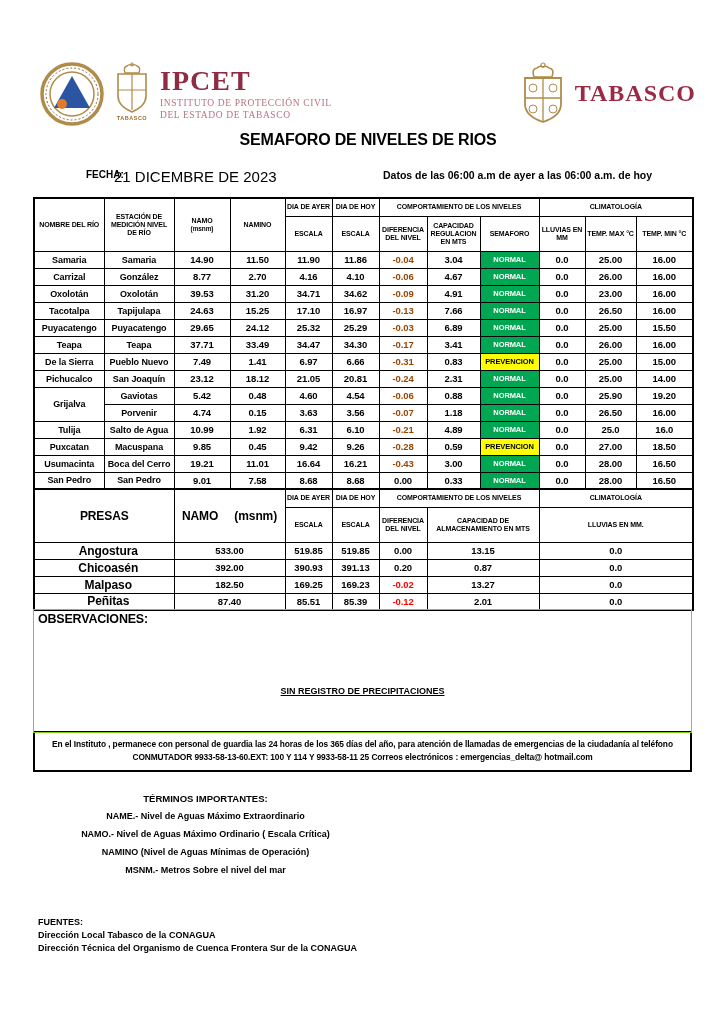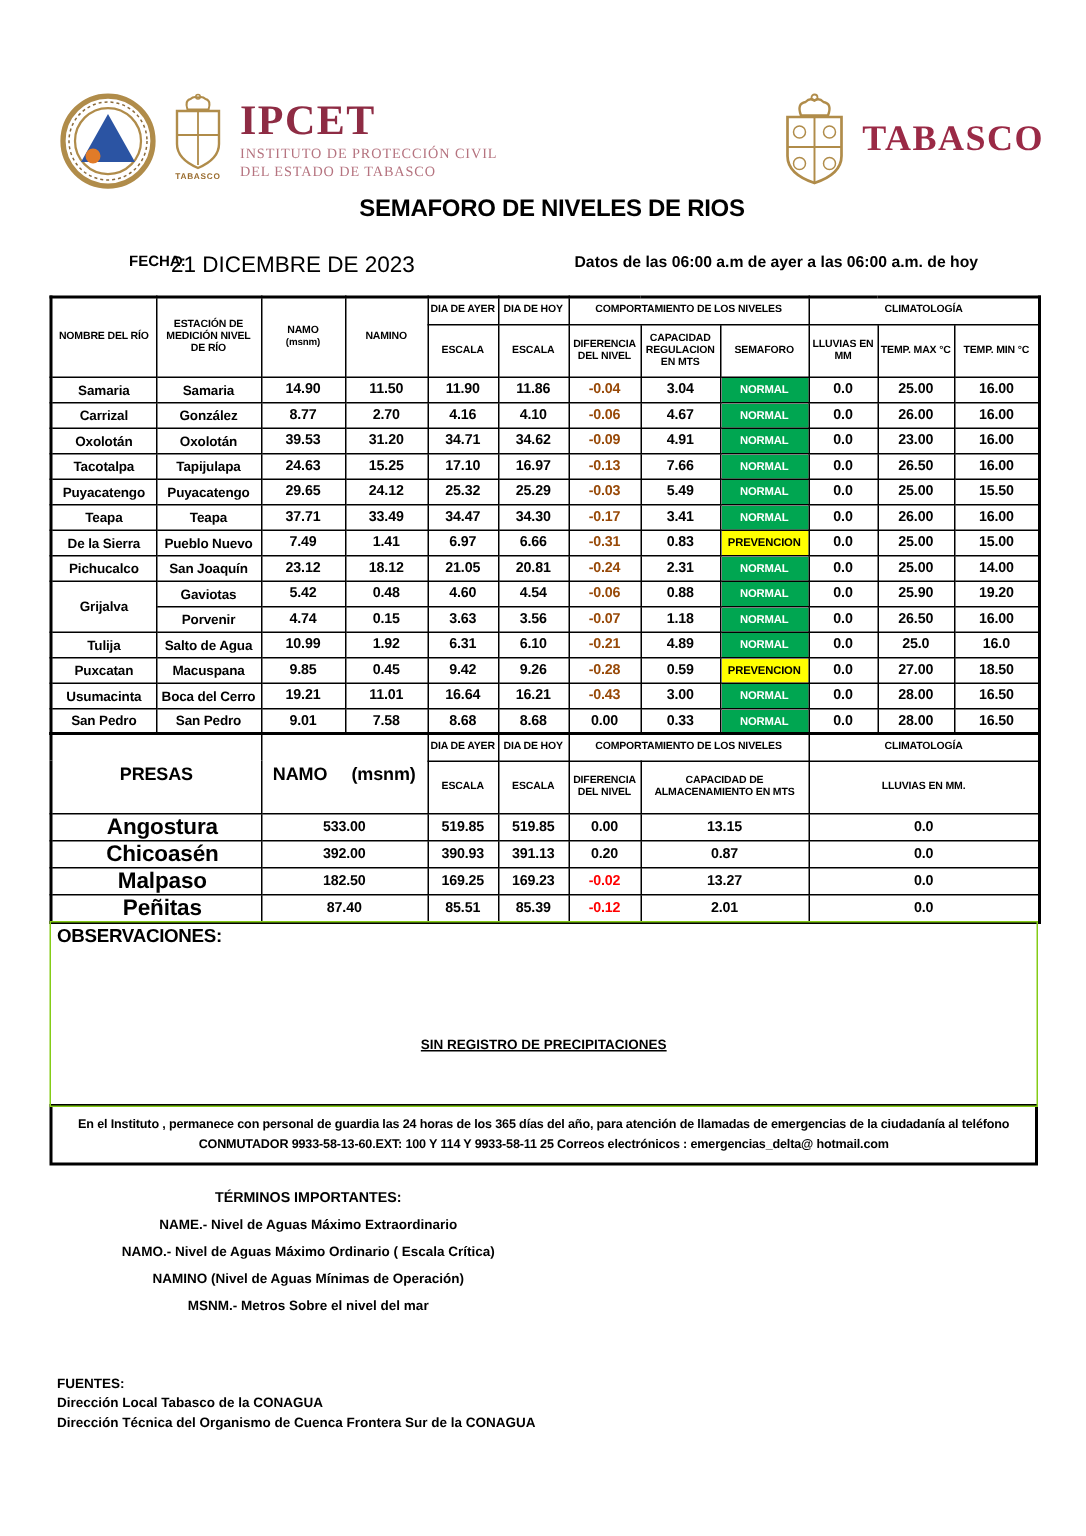--- a/index.html
+++ b/index.html
@@ -42,21 +42,21 @@
   tbody td { height:17px; font-size:9.5px; }
   td.name-cell { font-size:9px; }
   td.sem-cell { font-size:7.5px; letter-spacing:-0.2px; }
   .sem-normal { background:#00a651; color:#ffffff; }
   .sem-prev { background:#ffff00; color:#000000; }
   .neg-brown { color:#974806; }
   .neg-red { color:#ff0000; }
   table.tbl2 { margin-top:-2px; }
   .presas-label { font-size:12px !important; }
   .presas-namo { font-size:12px !important; }
-  td.presa-name { text-align:left; padding-left:8px; font-size:15px; }
+  td.presa-name { text-align:left; padding-left:8px; font-size:12px; }
   
   .obs-box { margin-top:-2px; width:659px; height:124px; border:1px solid #84cc16; position:relative; }
   .obs-title { position:absolute; left:4px; top:2px; font-size:12.5px; font-weight:bold; letter-spacing:-0.2px; }
   .obs-text { position:absolute; left:0; right:0; top:76px; text-align:center; font-size:9px; font-weight:bold;text-decoration:underline; }
   .contact-box { margin-top:-2px; width:659px; border:2.5px solid #000; padding:5px 8px 6px 8px; text-align:center; }
   .contact-box div { font-size:8.4px; font-weight:bold; line-height:13px; letter-spacing:-0.1px; }
   
   .terms { position:absolute; left:33px; top:793px; width:345px; text-align:center; }
   .terms .t-title { font-size:9.5px; font-weight:bold; margin-bottom:7px; }
   .terms .t-item { font-size:9px; font-weight:bold; margin-bottom:8px; }
@@ -216,21 +216,21 @@
             <td>16.00</td>
           </tr>
           <tr>
             <td class="name-cell" rowspan="1">Puyacatengo</td>
             <td class="name-cell">Puyacatengo</td>
             <td>29.65</td>
             <td>24.12</td>
             <td>25.32</td>
             <td>25.29</td>
             <td class="neg-brown">-0.03</td>
-            <td>5.49</td>
+            <td>6.89</td>
             <td class="sem-cell sem-normal">NORMAL</td>
             <td>0.0</td>
             <td>25.00</td>
             <td>15.50</td>
           </tr>
           <tr>
             <td class="name-cell" rowspan="1">Teapa</td>
             <td class="name-cell">Teapa</td>
             <td>37.71</td>
             <td>33.49</td>

